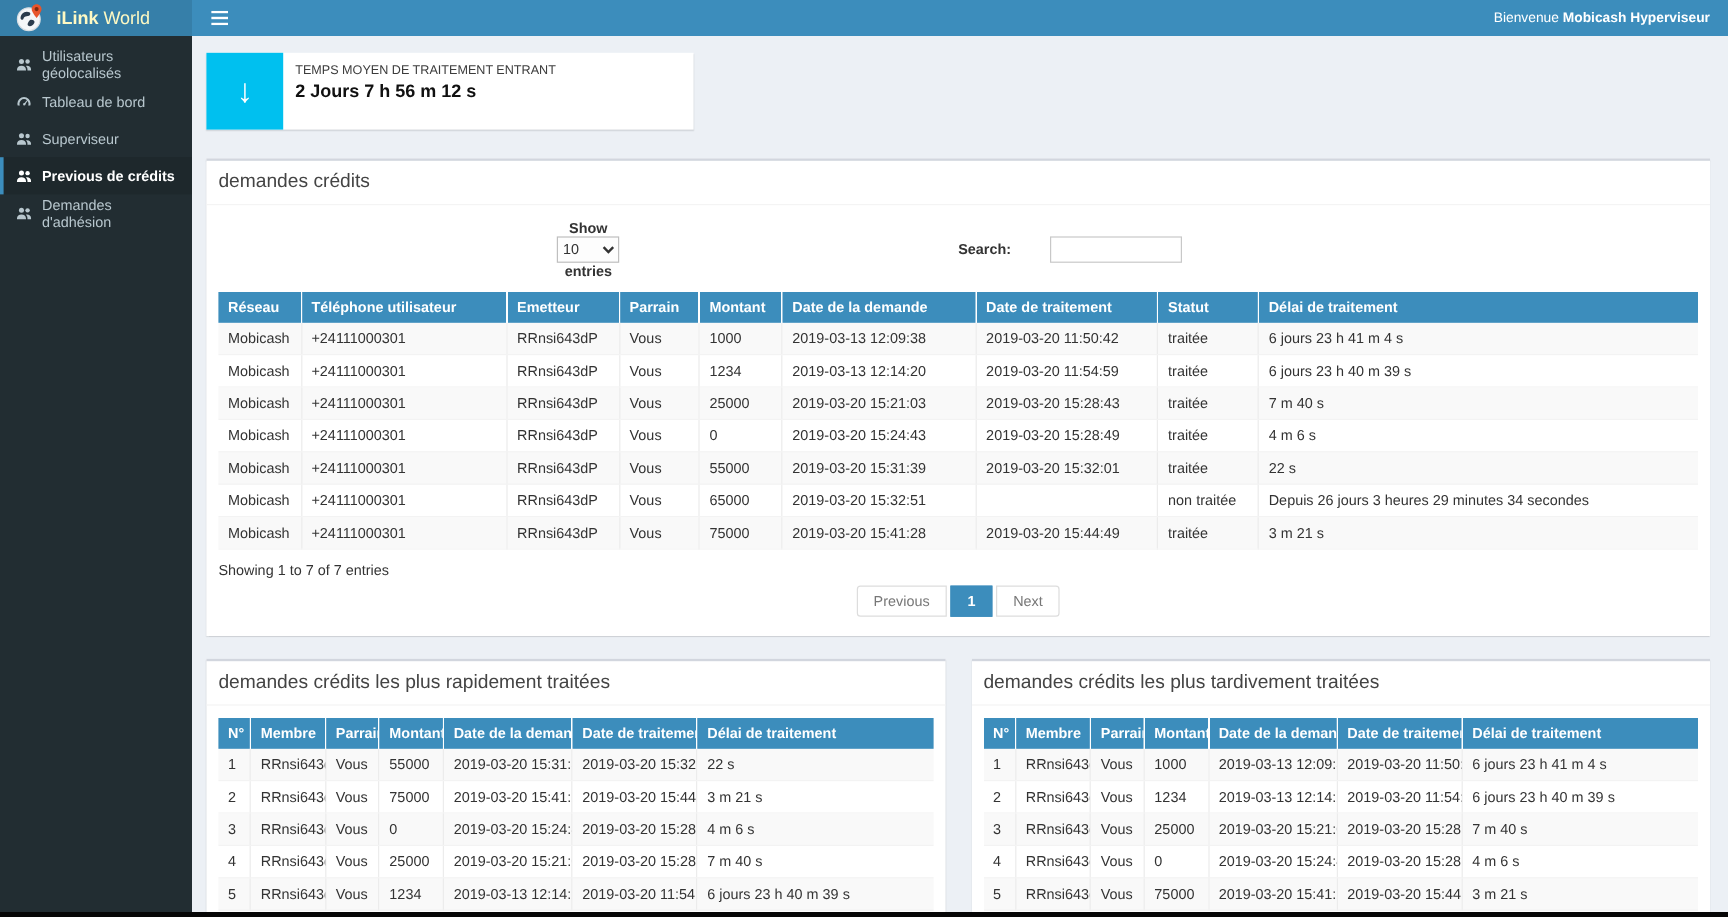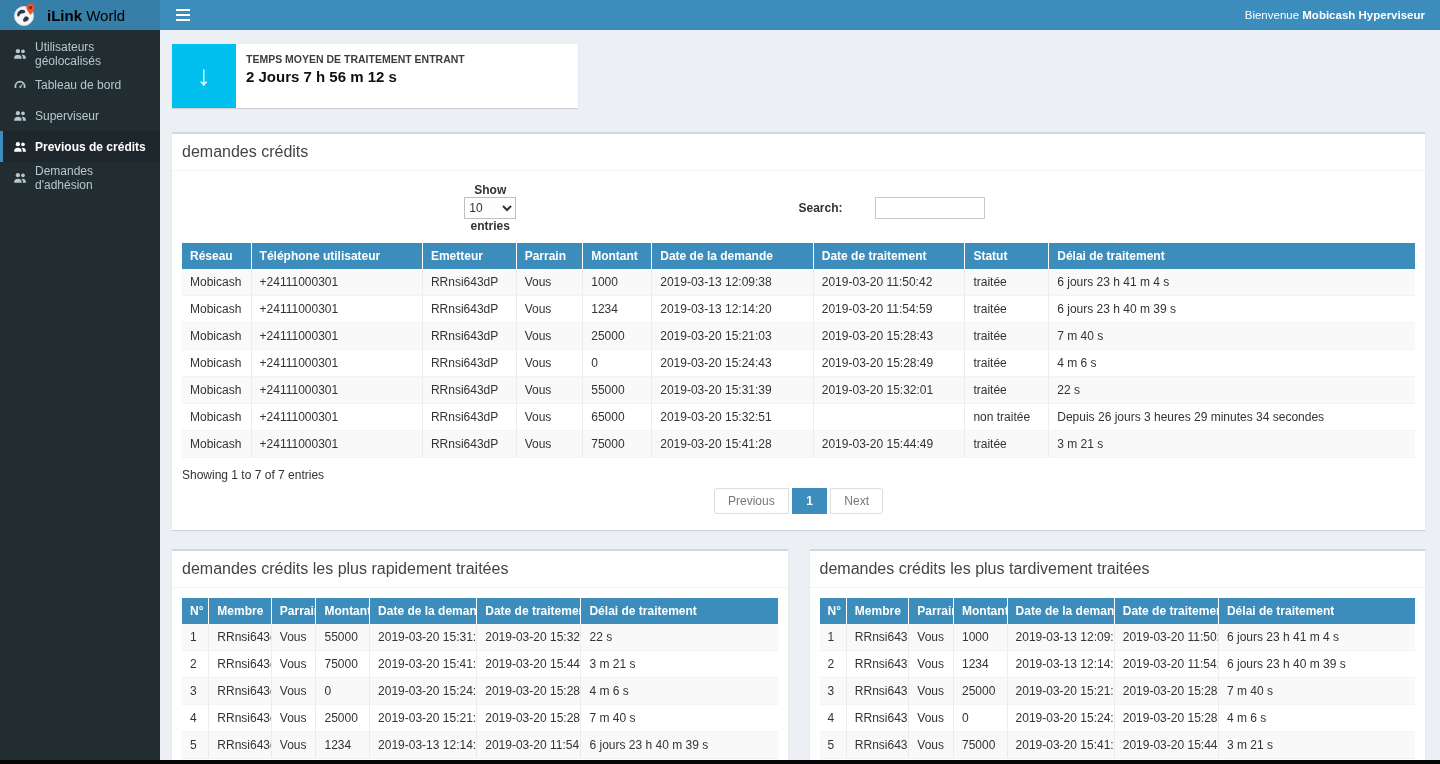--- a/index.html
+++ b/index.html
@@ -4,21 +4,21 @@
 <style>
   * { box-sizing: border-box; }
   html,body { margin:0; padding:0; }
   body {
     width:1440px; height:764px; overflow:hidden; position:relative;
     font-family:"Liberation Sans", sans-serif;
     background:#ecf0f5; color:#333;
   }
   
   .sidebar { position:fixed; left:0; top:0; width:160px; height:764px; background:#222d32; z-index:6; }
-  .brand { height:30px; background:#367fa9; display:flex; align-items:center; padding:0 8px 0 12px; color:#000000; }
+  .brand { height:30px; background:#367fa9; display:flex; align-items:center; padding:0 8px 0 12px; color:#fef9c3; }
   .brand-logo { width:26px; height:26px; margin-right:9px; flex:0 0 auto; }
   .brand-text { font-size:15px; white-space:nowrap; }
   .brand-text .b { font-weight:bold; }
   .side-nav { padding-top:8px; }
   .nav-item { display:flex; align-items:center; height:31px; padding:0 8px 0 10px; color:#b8c7ce;
               font-size:12px; border-left:3px solid transparent; cursor:pointer; }
   .nav-item .nav-icon { width:14px; height:14px; margin-right:8px; flex:0 0 auto; display:inline-flex; }
   .nav-item .nav-icon svg { width:14px; height:14px; fill:currentColor; }
   .nav-item.active { background:#1e282c; color:#fff; border-left-color:#3c8dbc; font-weight:bold; }
   
@@ -27,21 +27,21 @@
   .hamburger { width:22px; height:22px; display:flex; align-items:center; justify-content:center; cursor:pointer; }
   .hamburger svg { width:14px; height:12px; fill:#fff; }
   .welcome { color:#fff; font-size:11.5px; }
   .welcome .b { font-weight:bold; }
   
   .content { margin-left:160px; padding:44px 15px 0 12px; }
   .info-box { width:406px; height:64px; background:#fff; display:flex; box-shadow:0 1px 1px rgba(0,0,0,.12); }
   .info-box-icon { width:64px; height:64px; background:#00c0ef; color:#fff; display:flex;
                    align-items:center; justify-content:center; font-size:28px; font-weight:bold; }
   .info-box-content { padding:9px 10px 0; overflow:hidden; }
-  .info-box-label { font-size:10.5px; font-weight:bold; color:#3c3c3c; white-space:nowrap; }
+  .info-box-label { font-size:10.5px; font-weight:normal; color:#3c3c3c; white-space:nowrap; }
   .info-box-value { font-size:15px; font-weight:bold; color:#101010; margin-top:3px; }
   .box { background:#fff; border-top:2px solid #d2d6de; box-shadow:0 1px 1px rgba(0,0,0,.12); margin-top:24px; }
   .box-title { font-size:16px; font-weight:400; color:#444; padding:9px 10px; border-bottom:1px solid #f4f4f4; }
   .box-body { padding:10px; }
   
   .dt-controls { display:flex; align-items:center; margin:2px 0 10px; font-size:12px; font-weight:bold; color:#333; }
   .dt-length { width:50%; display:flex; align-items:center;flex-direction:column; }
   .dt-length select { margin:0 7px; width:52px; height:22px; font-size:12px; border:1px solid #bfbfbf;
                       background:#fdfdfd; color:#333; font-family:"Liberation Sans",sans-serif; }
   .dt-search { width:50%; display:flex; align-items:center;gap:28px; }

